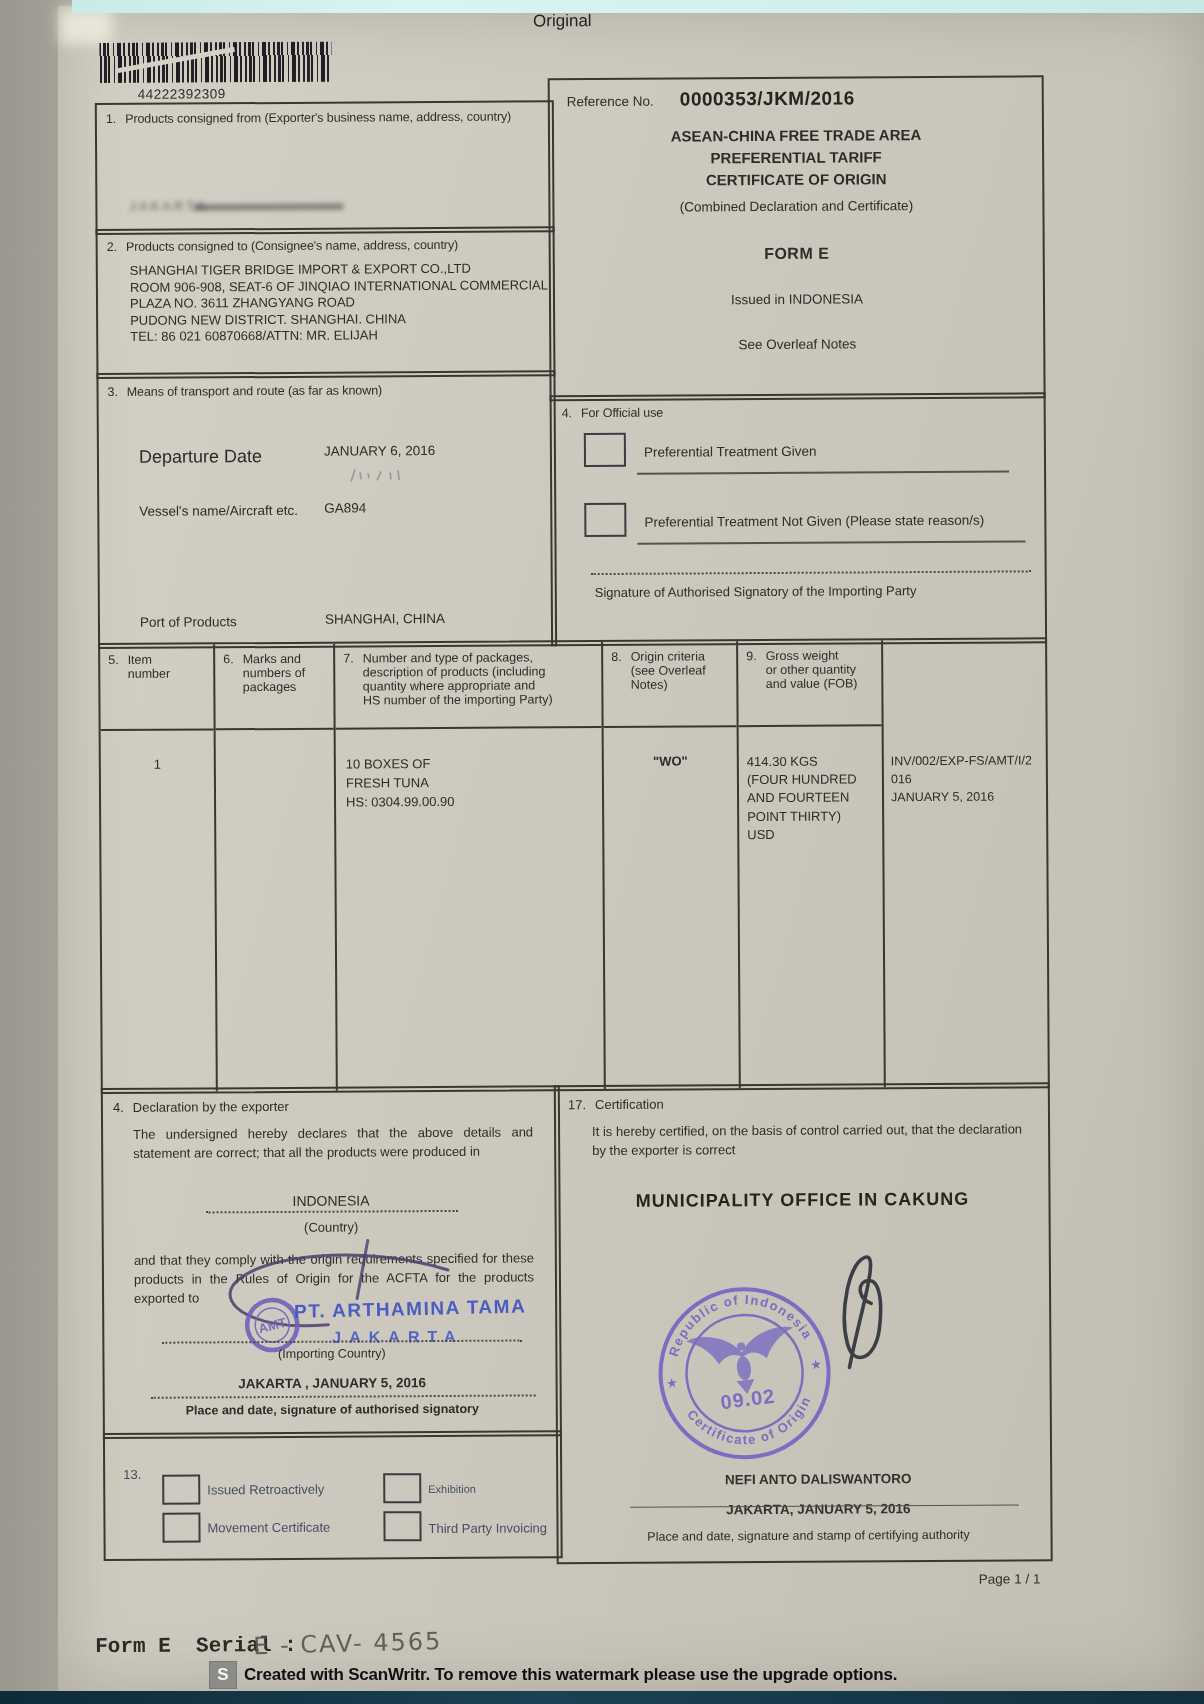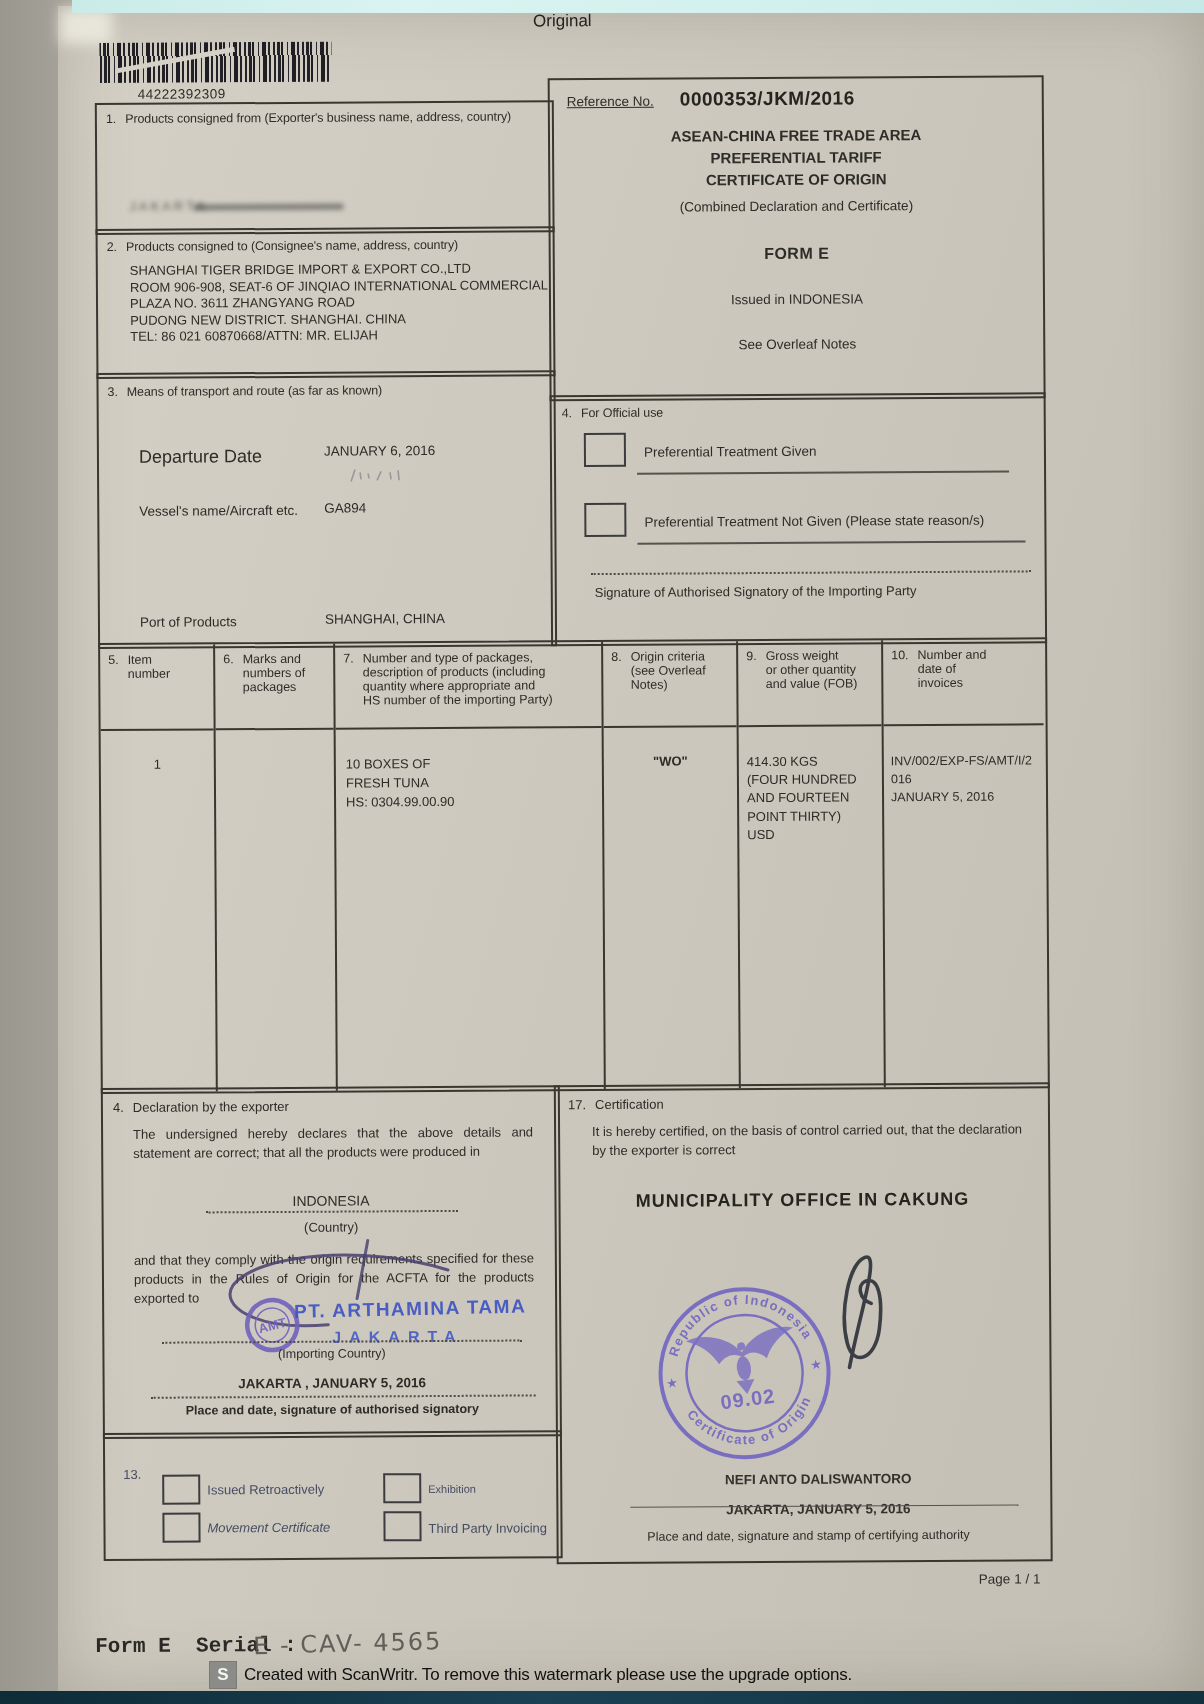--- a/index.html
+++ b/index.html
@@ -29,21 +29,21 @@
   .tcol{position:absolute;top:0;bottom:0;border-right:2px solid #3a3731;}
   .tcol:last-child{border-right:none;}
   .thead{position:absolute;left:0;right:0;top:0;height:86px;border-bottom:2px solid #3a3731;
     font-size:12.5px;padding:8px 4px 0 8px;box-sizing:border-box;display:flex;}
   .tbody{position:absolute;left:0;right:0;top:88px;bottom:0;font-size:13px;padding-top:24px;box-sizing:border-box;}
   .bluestamp{color:#3e54c4;font-weight:bold;position:absolute;}
   .cap{font-size:12.5px;}
   .wm{position:absolute;left:210px;top:1662px;display:flex;align-items:center;gap:8px;}
   .wmicon{width:26px;height:26px;background:#8b8b88;color:#f4f4f0;font-weight:bold;
     text-align:center;line-height:26px;font-size:17px;box-shadow:0 0 0 1px #7a7a77;}
-  .wmtext{font-size:17px;font-weight:normal;color:#101010;letter-spacing:-.2px;}
+  .wmtext{font-size:17px;font-weight:bold;color:#101010;letter-spacing:-.2px;}
   .bottom-bar{position:absolute;left:0;bottom:0;width:1204px;height:13px;
     background:linear-gradient(90deg,#0e2b38,#1a4254 45%,#12303e);}
   .serif{font-family:Liberation Mono, monospace;}
   .hand{font-family:"DejaVu Sans",sans-serif;color:#57544e;letter-spacing:2px;transform:rotate(-1.2deg);opacity:.9;}
   svg{overflow:visible;}
 </style>
 </head>
 <body>
 
 <div id="screen">
@@ -92,21 +92,21 @@
       <svg class="abs" style="left:248px;top:92px;" width="60" height="22">
         <path d="M4 16 L8 4 M14 14 L13 7 M22 13 L21 8 M30 15 L34 6 M44 14 L43 7 M52 15 L51 5" stroke="#565a74" stroke-width="1.6" fill="none" opacity=".45"></path>
       </svg>
       <div class="abs" style="left:40px;top:129px;font-size:13.5px;">Vessel's name/Aircraft etc.</div>
       <div class="abs" style="left:225px;top:127px;font-size:13.5px;">GA894</div>
       <div class="abs" style="left:40px;top:240px;font-size:13.5px;">Port of Products</div>
       <div class="abs" style="left:225px;top:238px;font-size:13.5px;">SHANGHAI, CHINA</div>
     </div>
 
     <div class="fbox" style="left:548px;top:78px;width:492px;height:319px;">
-      <div class="abs" style="left:17px;top:14px;font-size:13.5px;text-decoration:underline;">Reference No.</div>
+      <div class="abs" style="left:17px;top:14px;font-size:13.5px;">Reference No.</div>
       <div class="abs" style="left:130px;top:9px;font-size:19px;font-weight:600;letter-spacing:.5px;color:#26241f;">0000353/JKM/2016</div>
       <div class="abs ctr b" style="left:0;right:0;top:48px;font-size:15px;">ASEAN-CHINA FREE TRADE AREA</div>
       <div class="abs ctr b" style="left:0;right:0;top:70px;font-size:15px;">PREFERENTIAL TARIFF</div>
       <div class="abs ctr b" style="left:0;right:0;top:92px;font-size:15px;">CERTIFICATE OF ORIGIN</div>
       <div class="abs ctr" style="left:0;right:0;top:120px;font-size:13.5px;">(Combined Declaration and Certificate)</div>
       <div class="abs ctr b" style="left:0;right:0;top:166px;font-size:16px;letter-spacing:.5px;">FORM E</div>
       <div class="abs ctr" style="left:0;right:0;top:213px;font-size:13.5px;">Issued in INDONESIA</div>
       <div class="abs ctr" style="left:0;right:0;top:258px;font-size:13.5px;">See Overleaf Notes</div>
     </div>
 
@@ -177,26 +177,20 @@
 and value (FOB)</span>
           </div>
         <div class="tbody pre" style="padding-left:8px;line-height:1.4;">414.30 KGS
 (FOUR HUNDRED
 AND FOURTEEN
 POINT THIRTY)
 USD</div>
       </div>
 
       <div class="tcol" style="left:783px;width:160px;">
-        <div class="thead">
-            <span class="num">10.</span>
-            <span class="pre">Number and
-date of
-invoices</span>
-          </div>
         <div class="tbody pre" style="padding-left:7px;font-size:12.5px;line-height:1.45;">INV/002/EXP-FS/AMT/I/2
 016
 JANUARY 5, 2016</div>
       </div>
     </div>
 
     <div class="fbox" style="left:95px;top:1085px;width:455px;height:347px;">
       <div class="row" style="padding:10px 4px 0 10px;font-size:13px;">
         <span class="num">4.</span>
         <span>Declaration by the exporter</span>
@@ -227,21 +221,21 @@
       <div class="abs ctr b cap" style="left:0;right:0;top:314px;">Place and date, signature of authorised signatory</div>
     </div>
 
     <div class="fbox" style="left:95px;top:1430px;width:455px;height:124px;color:#474d63;">
       <div class="abs" style="left:18px;top:32px;font-size:13px;">13.</div>
       <div class="cb" style="left:57px;top:40px;"></div>
       <div class="abs" style="left:102px;top:48px;font-size:13px;">Issued Retroactively</div>
       <div class="cb" style="left:278px;top:40px;"></div>
       <div class="abs" style="left:323px;top:50px;font-size:11px;">Exhibition</div>
       <div class="cb" style="left:57px;top:78px;"></div>
-      <div class="abs" style="left:102px;top:86px;font-size:13px;font-style:italic;">Movement Certificate</div>
+      <div class="abs" style="left:102px;top:86px;font-size:13px;">Movement Certificate</div>
       <div class="cb" style="left:278px;top:78px;"></div>
       <div class="abs" style="left:323px;top:88px;font-size:13px;">Third Party Invoicing</div>
     </div>
 
     <div class="fbox" style="left:548px;top:1085px;width:492px;height:475px;">
       <div class="row" style="padding:10px 4px 0 12px;font-size:13px;">
         <span class="num">17.</span>
         <span>Certification</span>
       </div>
       <div class="abs jus" style="left:36px;top:36px;width:430px;font-size:13px;line-height:1.45;">It is hereby certified, on the basis of control carried out, that the declaration by the exporter is correct</div>

